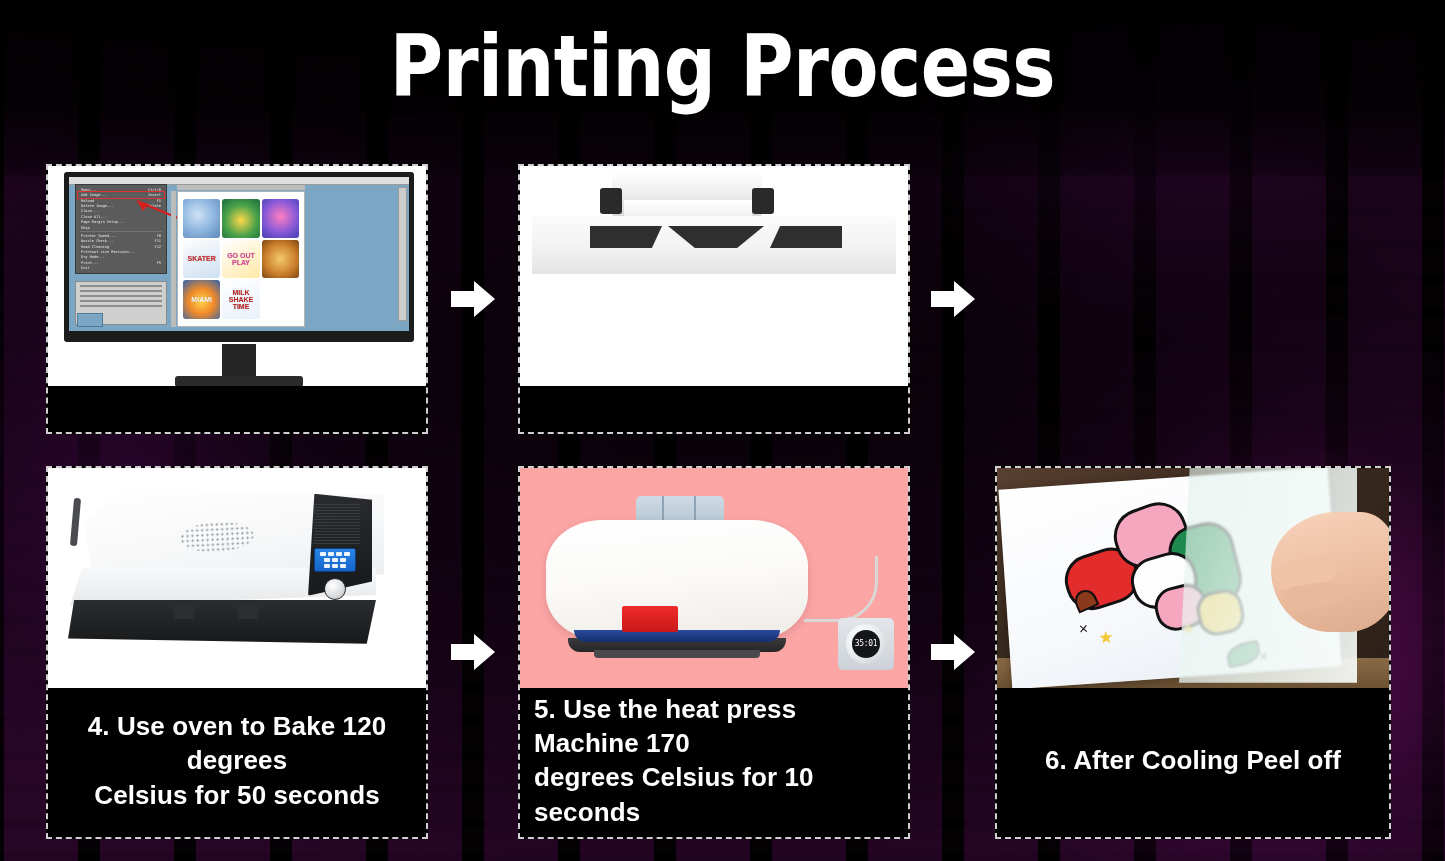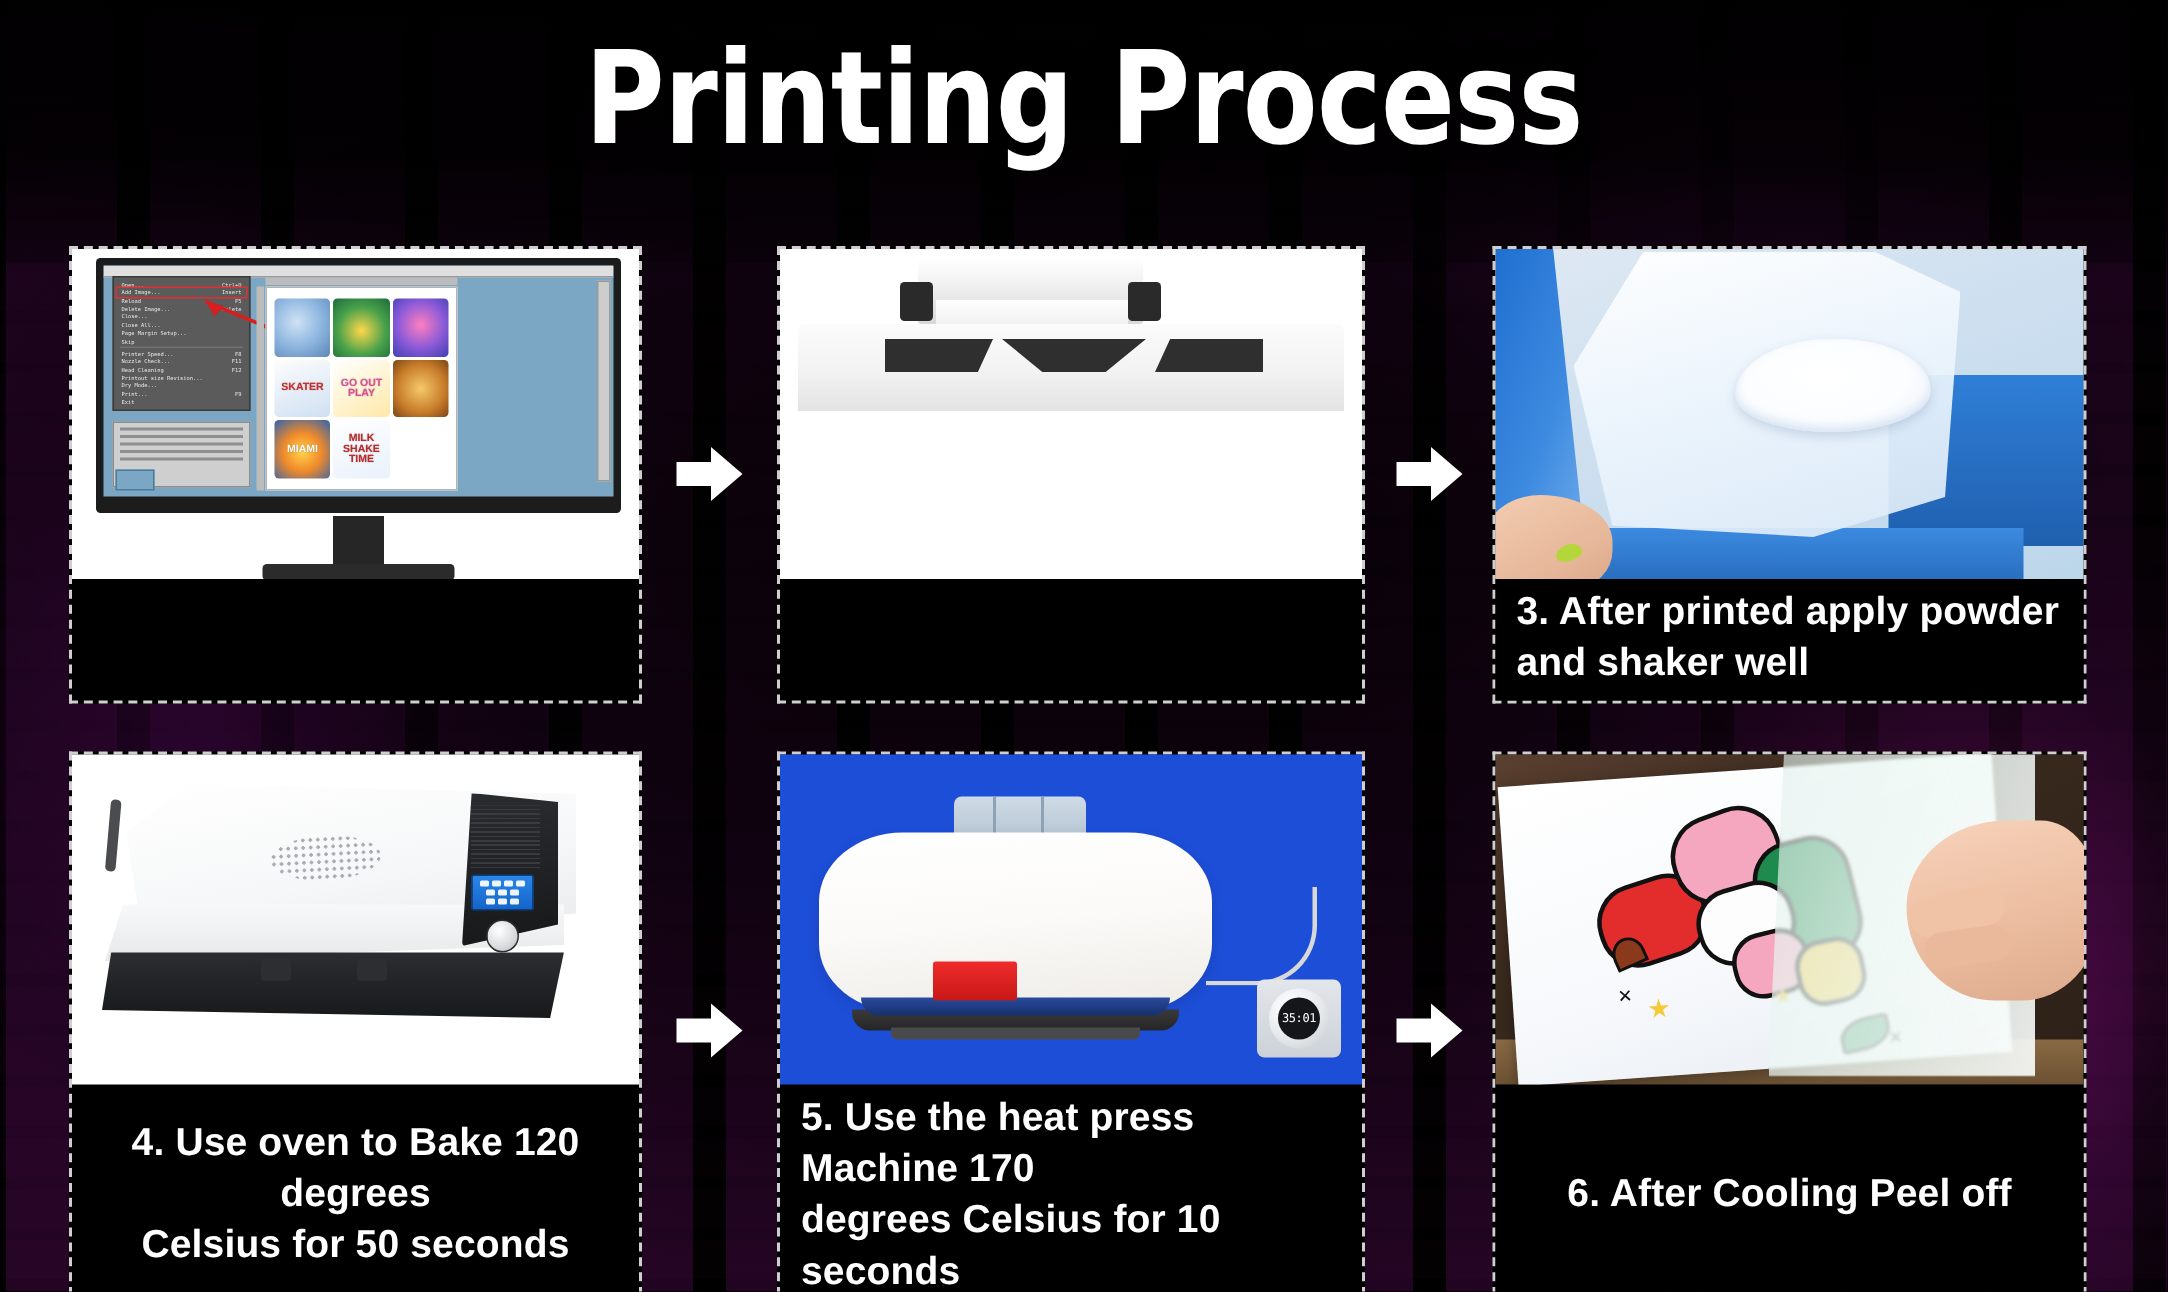--- a/index.html
+++ b/index.html
@@ -261,21 +261,21 @@
   .ov-knob {
     position:absolute; left:266px; top:98px; width:22px; height:22px; border-radius:50%;
     background:radial-gradient(circle at 38% 32%, #ffffff 0%, #dcdee0 55%, #b7b9bb 100%);
     border:1.5px solid #2a2c2f;
   }
   .ov-latch1 { position:absolute; left:116px; top:124px; width:20px; height:15px; background:#2c2e31; border-radius:2px; }
   .ov-latch2 { position:absolute; left:180px; top:124px; width:20px; height:15px; background:#2c2e31; border-radius:2px; }
   .ov-hinge { position:absolute; left:14px; top:18px; width:7px; height:48px; background:#4a4c4f; border-radius:3px; transform:rotate(5deg); }
 
   
-  .p5 { background:#1d4ed8; }
+  .p5 { background:#fca5a5; }
   .hp-wrap { position:absolute; left:10px; top:10px; right:10px; bottom:12px; }
   .hp-handle {
     position:absolute; left:106px; top:18px; width:88px; height:28px;
     background:linear-gradient(180deg,#cfdbe6 0%,#b6c6d4 100%); border-radius:5px 5px 3px 3px;
   }
   .hp-handle .gl1 { position:absolute; left:26px; top:0; width:2px; height:100%; background:#8fa3b5; }
   .hp-handle .gl2 { position:absolute; left:58px; top:0; width:2px; height:100%; background:#8fa3b5; }
   .hp-body {
     position:absolute; left:16px; top:42px; width:262px; height:120px;
     background:linear-gradient(175deg,#ffffff 0%,#fbfaf8 48%,#eeebe6 100%);
@@ -509,39 +509,20 @@
     </div>
   </div>
 
   <div class="cell arrow-cell">
     <div class="arrow">
       <div class="shaft"></div>
       <div class="head"></div>
     </div>
   </div>
 
-  <div class="cell">
-    <div class="step">
-      <div class="photo p3">
-        <div class="pw-blue-l"></div>
-        <div class="pw-blue-r"></div>
-        <div class="pw-blue-b"></div>
-        <div class="pw-film">
-          <div class="pw-powder"></div>
-        </div>
-        <div class="pw-hand">
-          <div class="pw-nail"></div>
-        </div>
-      </div>
-      <div class="caption">
-        <div class="caption-text">3. After printed apply powder
-and shaker well</div>
-      </div>
-    </div>
-  </div>
 
   <div style="grid-column:1/6;height:32px;"></div>
 
   <div class="cell">
     <div class="step cap-center">
       <div class="photo p4">
         <div class="ov-wrap">
           <div class="ov-hinge"></div>
           <div class="ov-lid"></div>
           <div class="ov-vent"></div>

